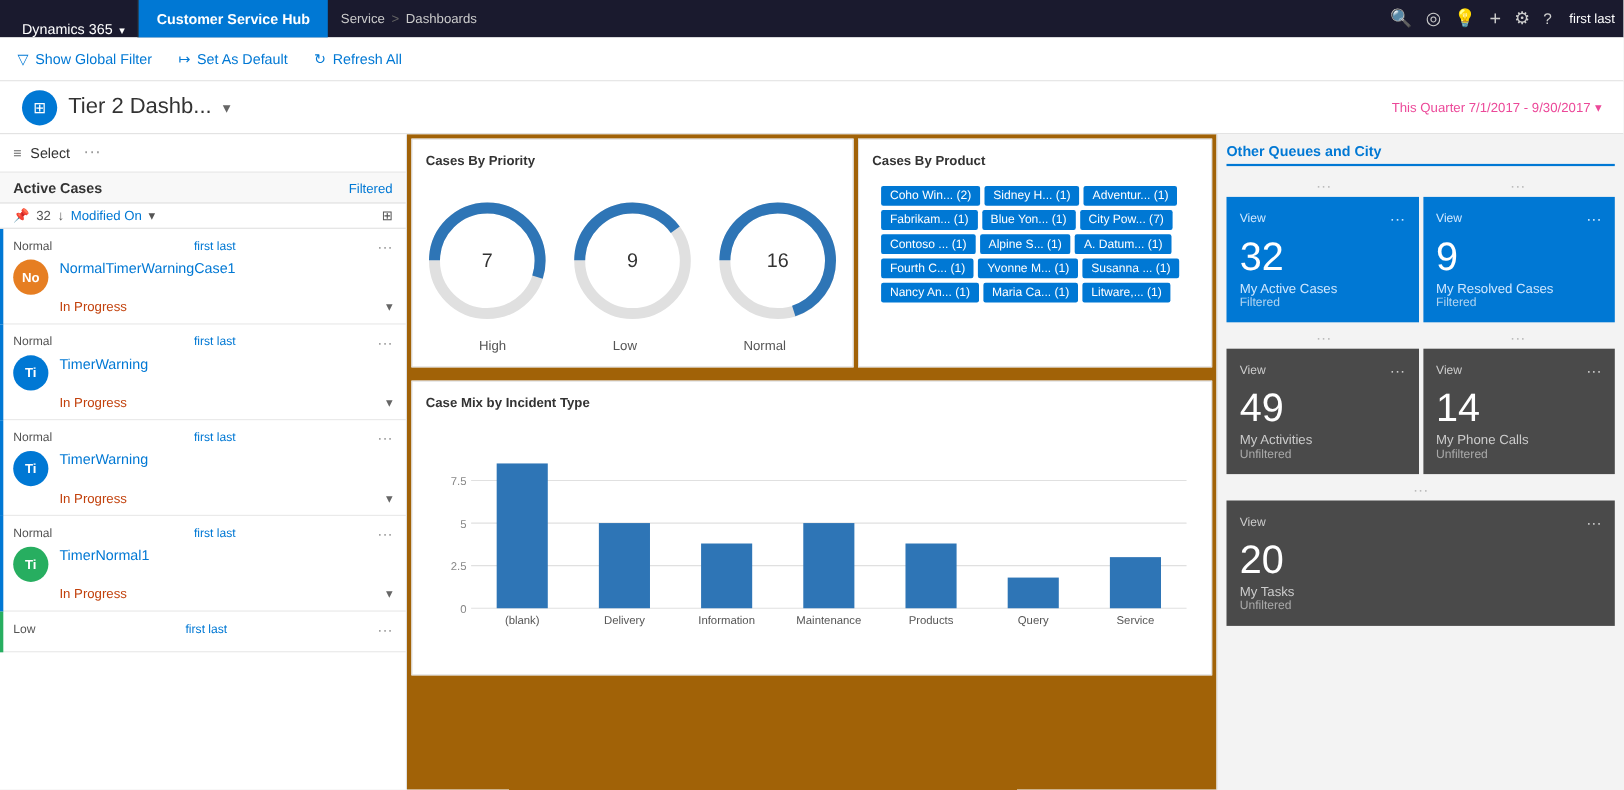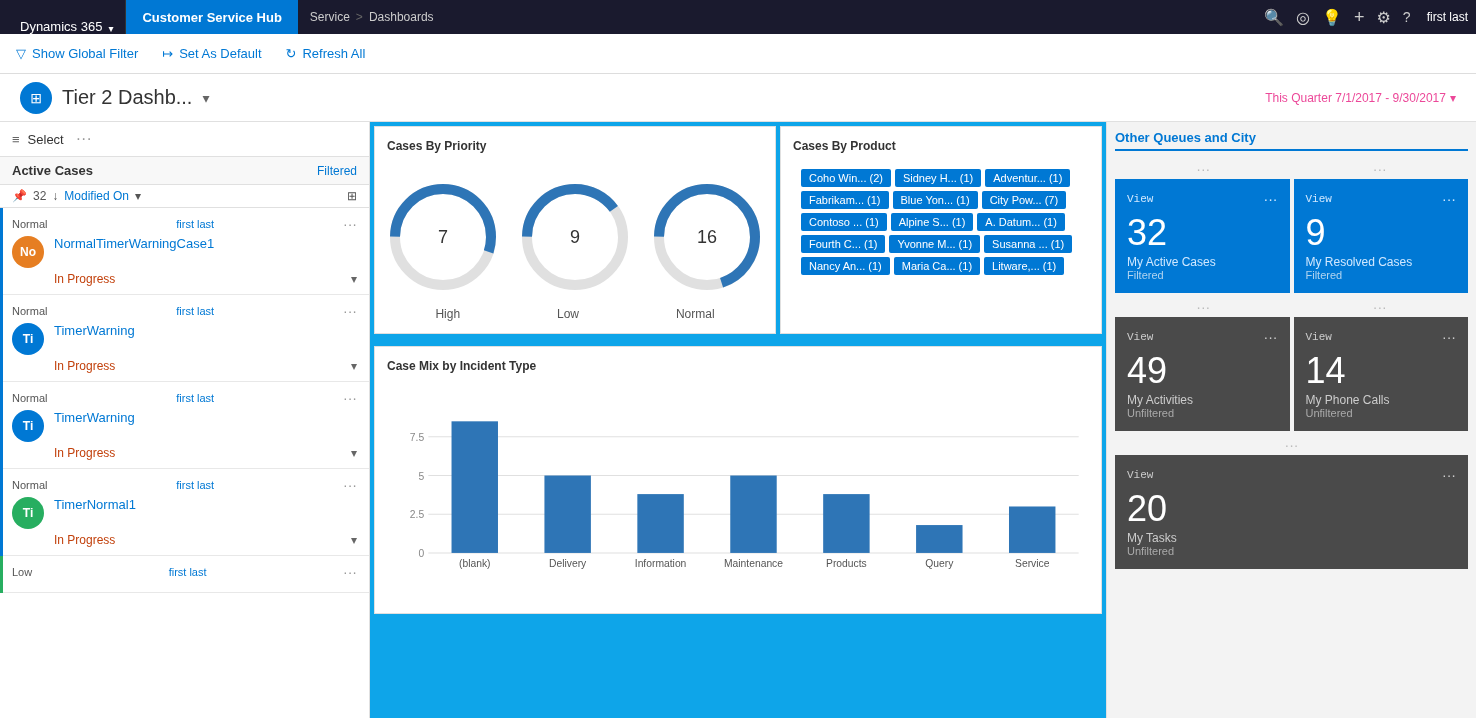--- a/index.html
+++ b/index.html
@@ -195,21 +195,21 @@
     }
     .case-status { font-size: 12px; color: #c2410c; }
     .case-expand { font-size: 12px; color: #666; cursor: pointer; }
     .case-item-wrap { position: relative; }
 
     
     .middle-panel {
       flex: 1;
       overflow-y: auto;
       padding: 0;
-      background: #0ea5e9;
+      background: #a16207;
       display: flex;
       flex-direction: column;
       gap: 4px;
     }
 
     .chart-row {
       display: flex;
       gap: 4px;
       padding: 4px;
     }
@@ -302,21 +302,20 @@
     .queue-card-header {
       display: flex;
       align-items: center;
       justify-content: space-between;
       width: 100%;
       margin-bottom: 4px;
     }
     .queue-view-link {
       font-size: 11px;
       color: #ccc;
-      font-family: Liberation Mono, monospace;
     }
     .queue-card.blue .queue-view-link { color: #d0e8ff; }
     .queue-dots { font-size: 14px; color: #999; cursor: pointer; }
     .queue-card.dark .queue-dots { color: #ccc; }
     .queue-card.blue .queue-dots { color: #d0e8ff; }
     .queue-number {
       font-size: 36px;
       font-weight: 300;
       line-height: 1;
       margin: 4px 0;

